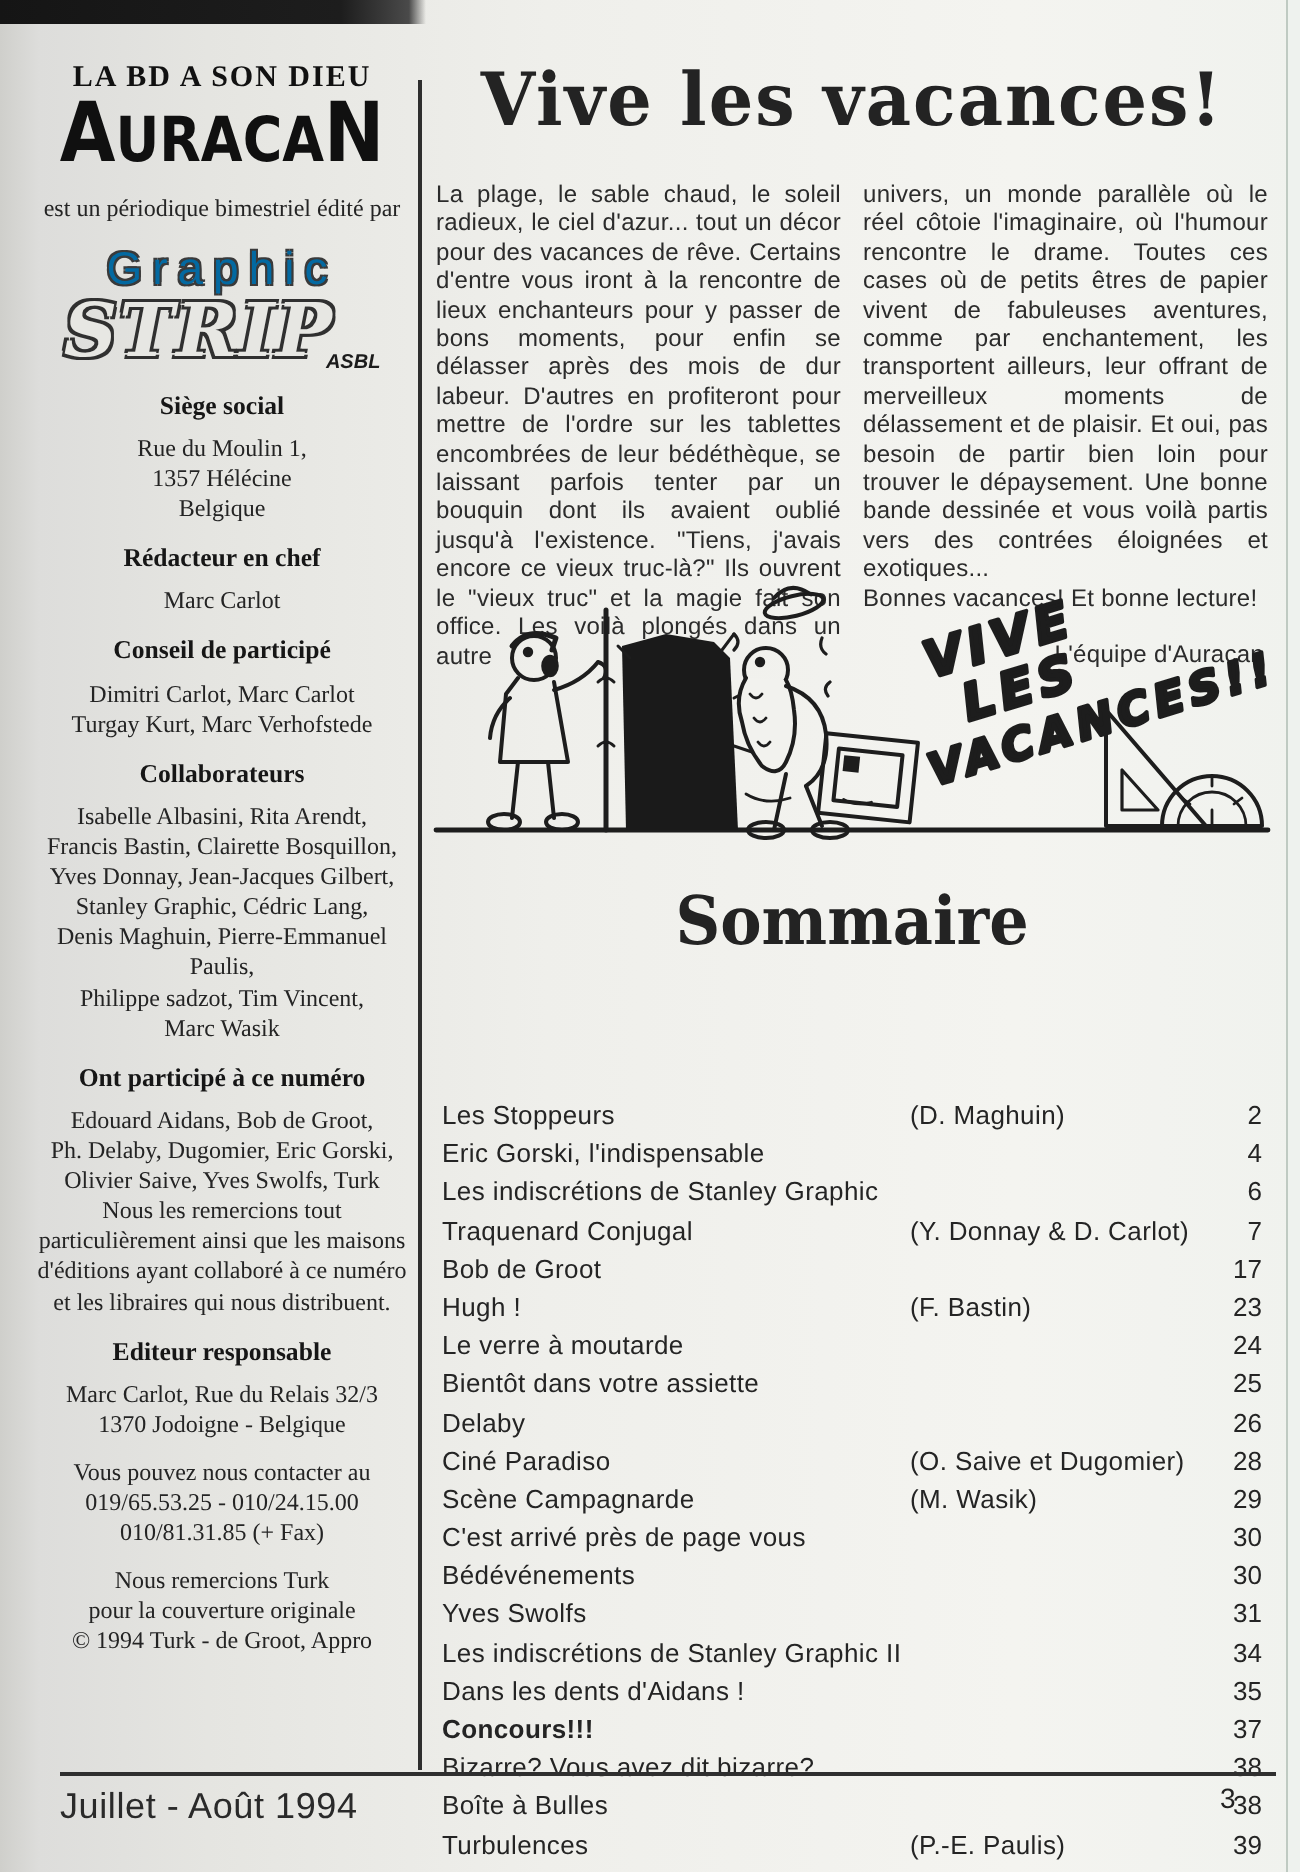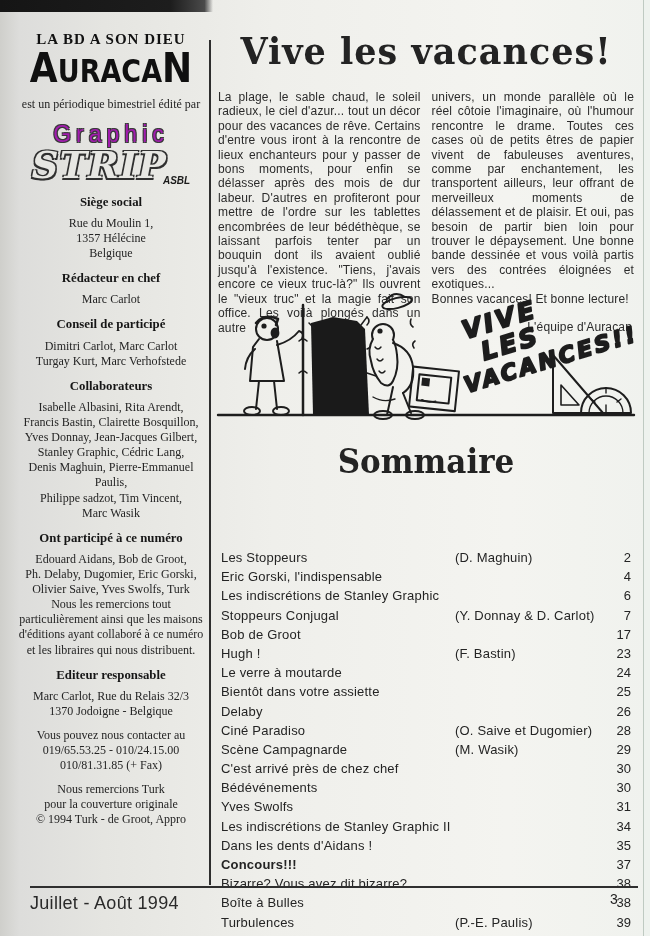--- a/index.html
+++ b/index.html
@@ -22,21 +22,21 @@
   
   .sidebar { position:absolute; left:16px; top:30px; width:190px; text-align:center;
     font-family:"Liberation Serif", serif; font-size:12px; line-height:1.26; color:#242424; }
   .logo-tagline { font-weight:bold; font-size:15px; letter-spacing:1px; color:#111; }
   .logo-title { font-family:"DejaVu Sans", sans-serif; font-weight:900; font-size:27px;
     letter-spacing:0px; color:#101010; line-height:1.05; transform:scaleY(1.15); }
   .logo-title .cap { font-size:36px; }
   .intro-line { margin-top:10px; font-size:12px; }
   .strip-logo { margin-top:8px; margin-bottom:6px; }
   .strip-graphic { font-family:"Liberation Sans", sans-serif; font-size:23px; letter-spacing:5px;
-    color:#a21caf; text-shadow:-1px -1px 0 #3a3a3a,1px -1px 0 #3a3a3a,-1px 1px 0 #3a3a3a,1px 1px 0 #3a3a3a; }
+    color:#0369a1; text-shadow:-1px -1px 0 #3a3a3a,1px -1px 0 #3a3a3a,-1px 1px 0 #3a3a3a,1px 1px 0 #3a3a3a; }
   .strip-strip { font-family:"DejaVu Serif", serif; font-weight:bold; font-style:italic; font-size:37px;
     line-height:.9; color:#e7e7e3; letter-spacing:1px;
     text-shadow:-1.5px -1.5px 0 #303030,1.5px -1.5px 0 #303030,-1.5px 1.5px 0 #303030,1.5px 1.5px 0 #303030; }
   .strip-asbl { font-family:"Liberation Sans", sans-serif; font-size:10px; font-weight:bold; color:#1b1b1b;
     vertical-align:-6px; margin-left:-4px; letter-spacing:0; text-shadow:none;text-align:center; }
   .sb-section { margin-top:9px; }
   .sb-heading { font-weight:bold; font-size:12.8px; margin-bottom:6px; color:#161616; }
   .sb-heading:empty { display:none; margin:0; }
   .sb-lines { white-space:pre-line; }
 
@@ -241,21 +241,21 @@
         <span class="toc-page">4</span>
       </div>
 
       <div class="toc-row">
         <span class="toc-title">Les indiscrétions de Stanley Graphic</span>
         <span class="toc-author"></span>
         <span class="toc-page">6</span>
       </div>
 
       <div class="toc-row">
-        <span class="toc-title">Stoppeurs Conjugal</span>
+        <span class="toc-title">Traquenard Conjugal</span>
         <span class="toc-author">(Y. Donnay &amp; D. Carlot)</span>
         <span class="toc-page">7</span>
       </div>
 
       <div class="toc-row">
         <span class="toc-title">Bob de Groot</span>
         <span class="toc-author"></span>
         <span class="toc-page">17</span>
       </div>
 
@@ -289,21 +289,21 @@
         <span class="toc-page">28</span>
       </div>
 
       <div class="toc-row">
         <span class="toc-title">Scène Campagnarde</span>
         <span class="toc-author">(M. Wasik)</span>
         <span class="toc-page">29</span>
       </div>
 
       <div class="toc-row">
-        <span class="toc-title">C'est arrivé près de chez chef</span>
+        <span class="toc-title">C'est arrivé près de page vous</span>
         <span class="toc-author"></span>
         <span class="toc-page">30</span>
       </div>
 
       <div class="toc-row">
         <span class="toc-title">Bédévénements</span>
         <span class="toc-author"></span>
         <span class="toc-page">30</span>
       </div>
 

